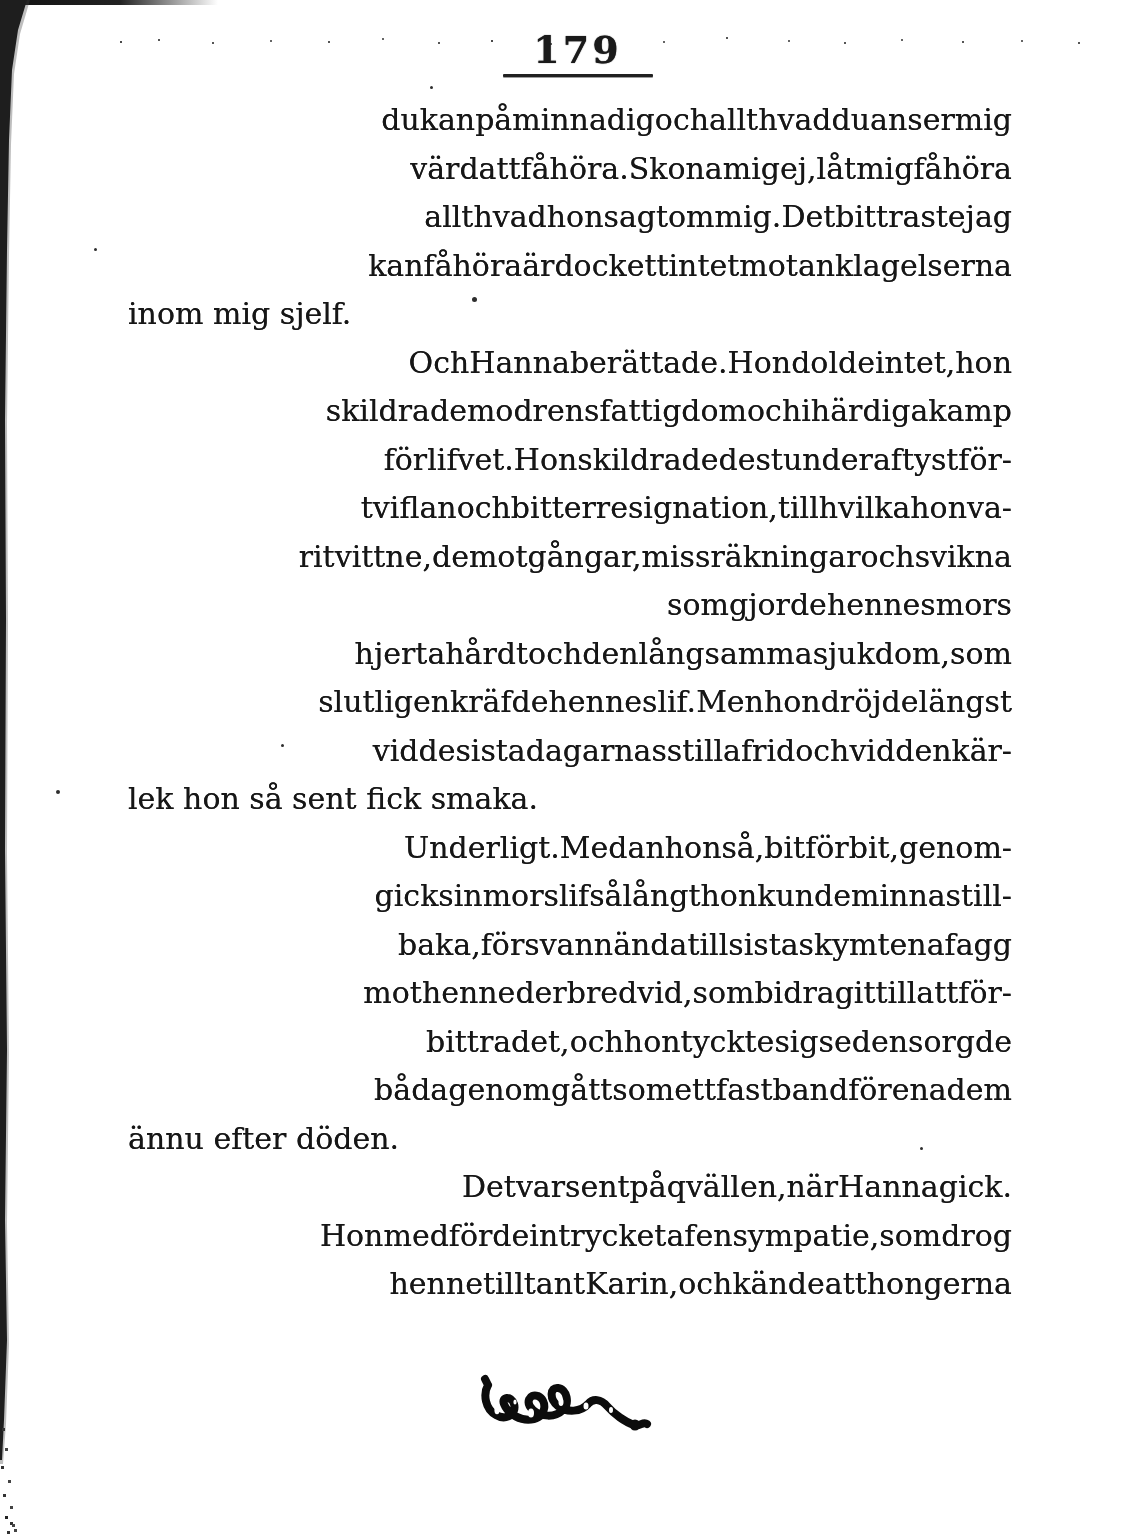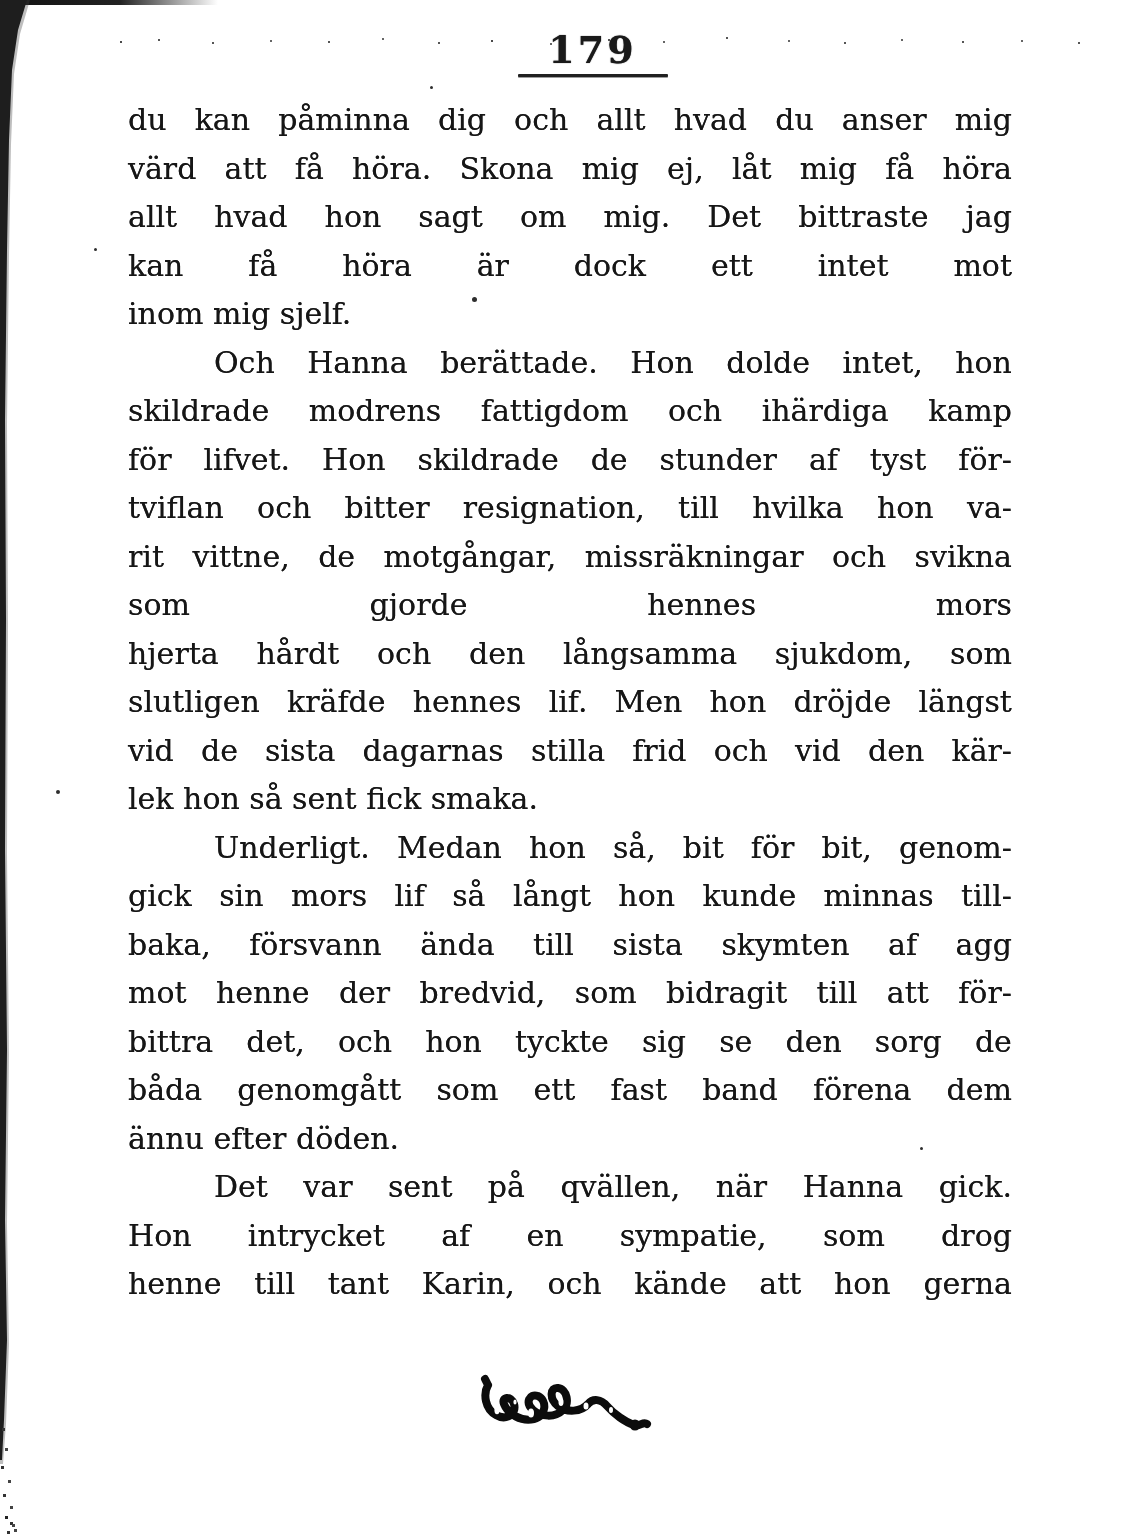--- a/index.html
+++ b/index.html
@@ -12,21 +12,21 @@
   #scan-page {
     position: relative;
     width: 1123px; height: 1536px;
     background: #ffffff;
     color: #141414;
   }
 
   
   .page-header {
     position: absolute;
-    left: 485px; top: 28px;
+    left: 470px; top: 28px;
     width: 215px;
     text-align: center;
   }
   .page-number {
     font-size: 38px;
     font-weight: bold;
     letter-spacing: 3px;
     color: #1a1a1a;
     line-height: 44px;
     text-shadow: 0 0 1px #333;
@@ -48,21 +48,21 @@
   .line {
     height: 48.5px;
     line-height: 48.5px;
     font-size: 30px;
     color: #161616;
     white-space: nowrap;
     text-shadow: 0 0 0.6px rgba(20,20,20,.8);
   }
   .line.justify {
     display: flex;
-    justify-content: space-between;
+    justify-content: flex-end;
   }
   .line.indent { padding-left: 86px; }
 
   
   .ornament {
     position: absolute;
     left: 480px; top: 1372px;
     width: 172px; height: 64px;
   }
 
@@ -167,20 +167,21 @@
         </div>
         <div class="line justify">
           <span>kan</span>
           <span>få</span>
           <span>höra</span>
           <span>är</span>
           <span>dock</span>
           <span>ett</span>
           <span>intet</span>
           <span>mot</span>
+          <span>anklagelserna</span>
         </div>
         <div class="line">inom mig sjelf.</div>
       </div>
       <div>
         <div class="line justify indent">
           <span>Och</span>
           <span>Hanna</span>
           <span>berättade.</span>
           <span>Hon</span>
           <span>dolde</span>
@@ -338,20 +339,21 @@
           <span>var</span>
           <span>sent</span>
           <span>på</span>
           <span>qvällen,</span>
           <span>när</span>
           <span>Hanna</span>
           <span>gick.</span>
         </div>
         <div class="line justify">
           <span>Hon</span>
+          <span>medförde</span>
           <span>intrycket</span>
           <span>af</span>
           <span>en</span>
           <span>sympatie,</span>
           <span>som</span>
           <span>drog</span>
         </div>
         <div class="line justify">
           <span>henne</span>
           <span>till</span>

